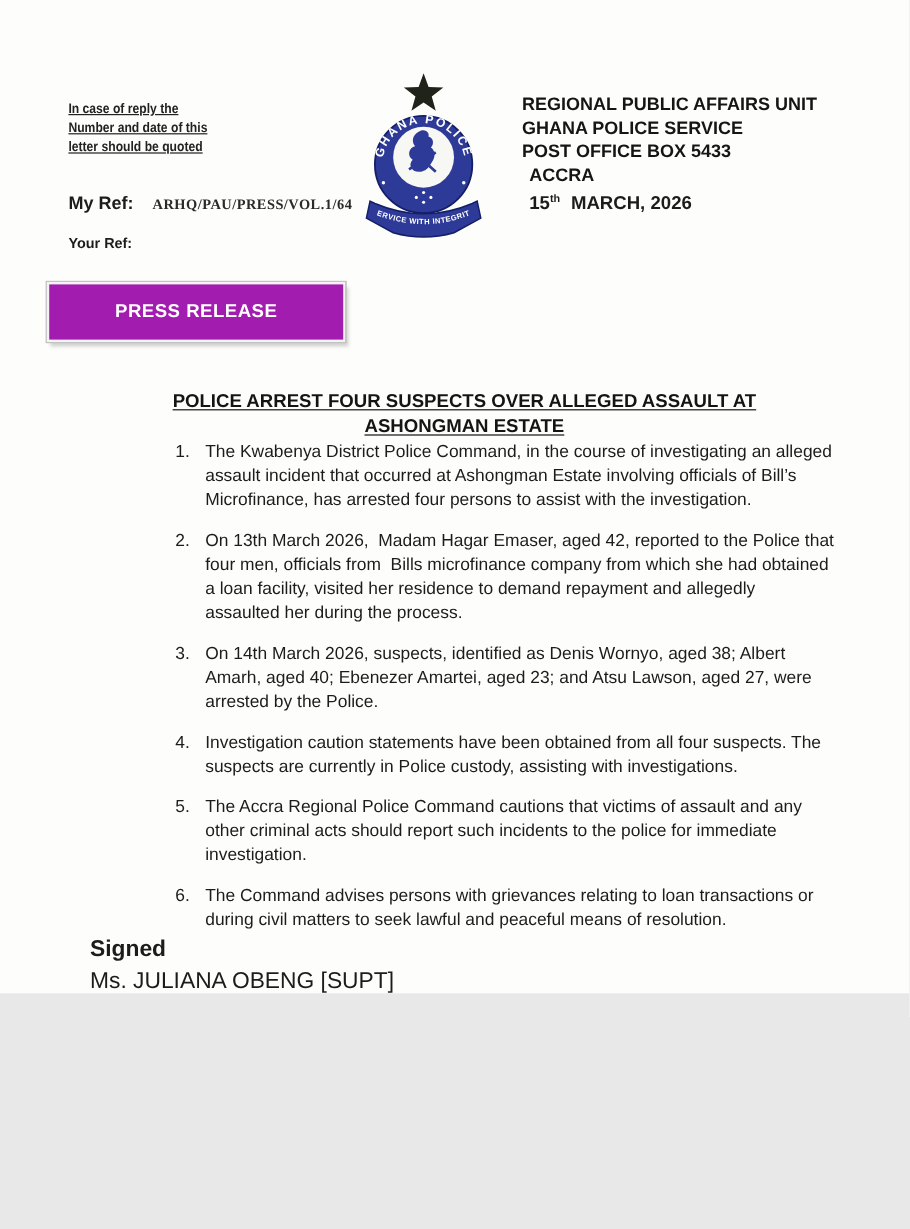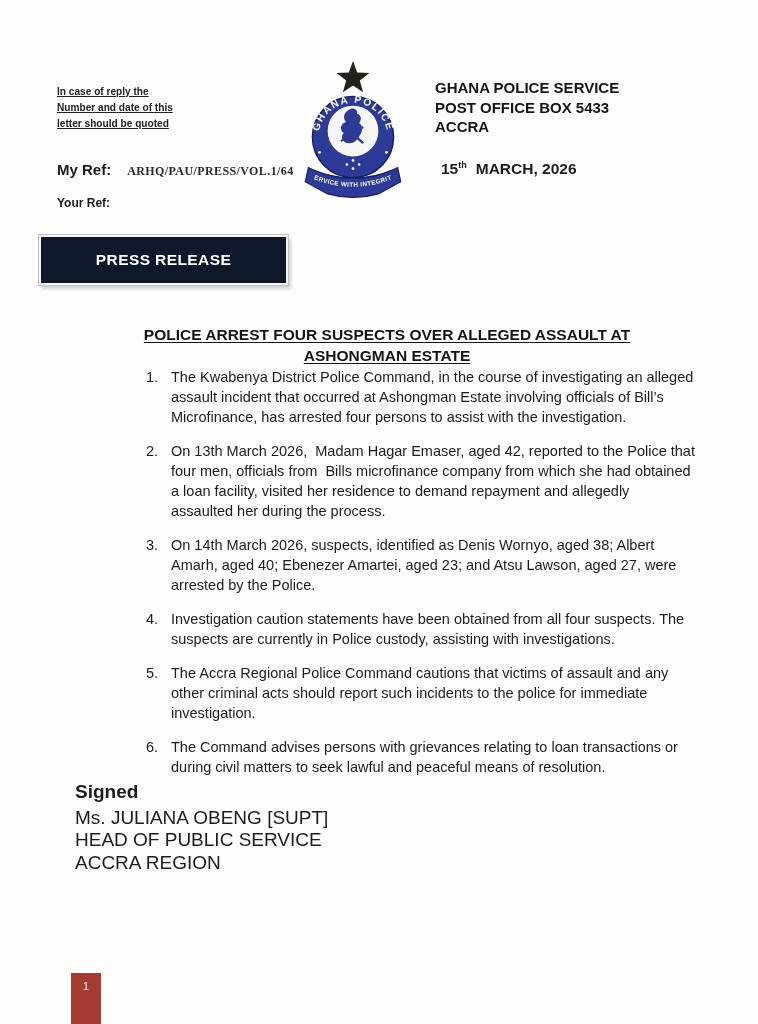--- a/index.html
+++ b/index.html
@@ -1,17 +1,17 @@
 <!DOCTYPE html>
 <html><head>
 <meta charset="utf-8">
 <style>
   html,body { margin:0; padding:0; background:#e8e8e8; }
   .page {
-    position:relative; width:758px; height:1024px; margin:0 auto;
+    position:relative; width:758px; height:828px; margin:0 auto;
     background:#fdfdfc; color:#1c1c1c; overflow:hidden;
     font-family:"Liberation Sans","DejaVu Sans",sans-serif;
   }
 
   
   .reply-note {
     position:absolute; left:57px; top:83px;
     font-size:11.5px; font-weight:bold; line-height:16px;
     transform:scaleX(.88); transform-origin:left top; color:#222;
   }
@@ -32,21 +32,21 @@
   }
   .unit-block .uline:nth-child(4) { padding-left:6px; }
 
   .date-line { position:absolute; left:441px; top:160px; font-weight:bold; font-size:15.5px; }
   .date-line sup { font-size:9px; }
   .date-rest { margin-left:9px; }
 
   
   .press-box {
     position:absolute; left:39px; top:235px; width:245px; height:46px;
-    background:#0f172a; border:2px solid #f4f4f4; outline:1px solid #c2c2c2;
+    background:#a21caf; border:2px solid #f4f4f4; outline:1px solid #c2c2c2;
     box-shadow:3px 4px 3px rgba(0,0,0,.18);
     display:flex; align-items:center; justify-content:center;
   }
   .press-box span { color:#fff; font-weight:bold; font-size:15.5px; letter-spacing:.4px; }
 
   
   .title-block {
     position:absolute; left:84px; top:324px; width:606px;
     text-align:center; font-weight:bold; font-size:15.5px; line-height:21px; color:#141414;
   }
@@ -115,20 +115,21 @@
         <circle cx="60" cy="109" r="1.3"></circle>
     </g>
 
     <path d="M 16,108 L 20,110 Q 60,127 100,110 L 104,108 L 107,122 L 85,134 Q 60,141 35,134 L 13,122 Z" fill="#2e3a97" stroke="#141f66" stroke-width="1.2"></path>
     <text font-size="6.2" font-weight="bold" fill="#ffffff" letter-spacing=".4" font-family="Liberation Sans, DejaVu Sans, sans-serif" text-anchor="middle">
       <textPath href="#ribbonArc" startOffset="50%">SERVICE WITH INTEGRITY</textPath>
     </text>
   </svg>
 
   <div class="unit-block">
+    <div class="uline">REGIONAL PUBLIC AFFAIRS UNIT</div>
     <div class="uline">GHANA POLICE SERVICE</div>
     <div class="uline">POST OFFICE BOX 5433</div>
     <div class="uline">ACCRA</div>
   </div>
 
   <div class="date-line">
     <span>15</span><sup>th</sup><span class="date-rest">MARCH, 2026</span>
   </div>
 
   <div class="press-box">

